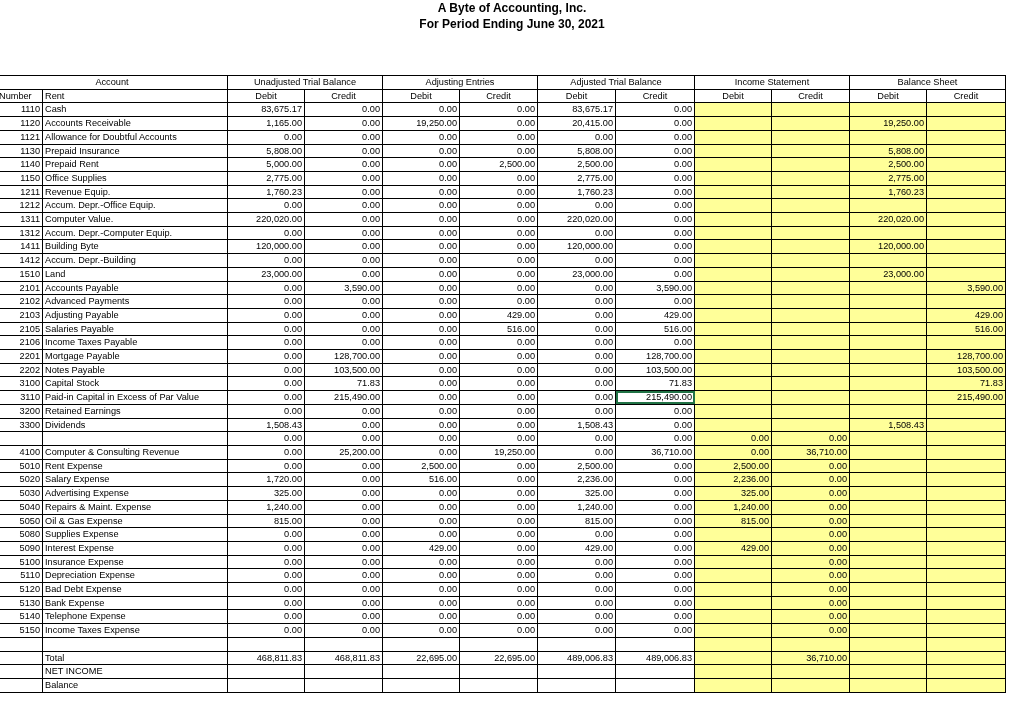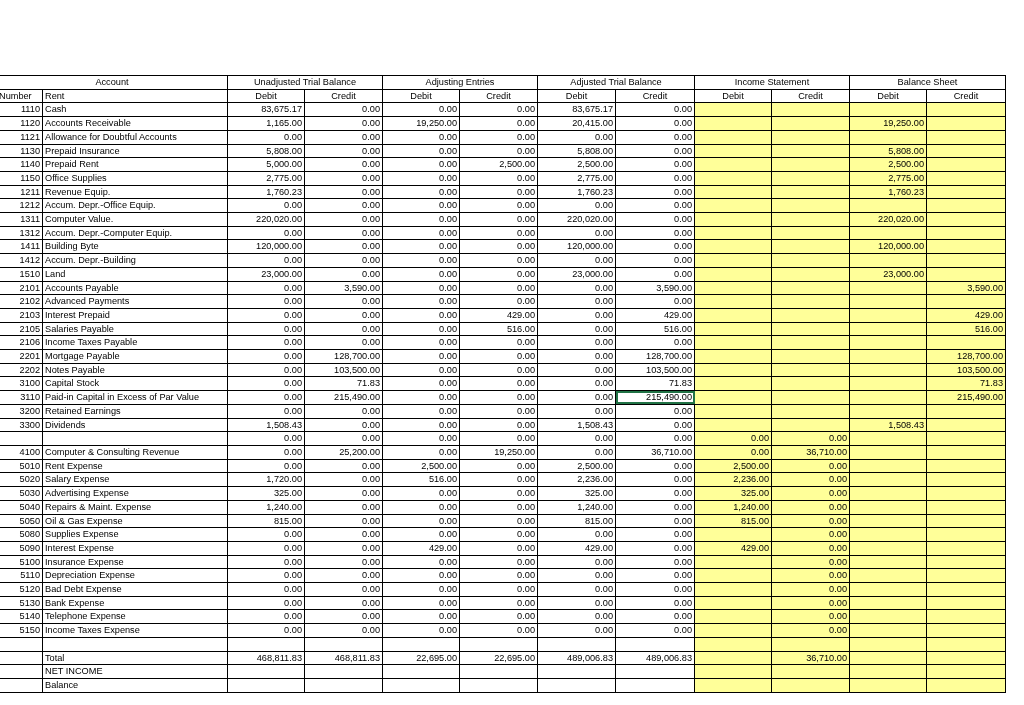--- a/index.html
+++ b/index.html
@@ -12,20 +12,22 @@
   table.ws td.hdr { text-align:center; }
   .yl { background:#ffff99; }
   .thick-top td { border-top:3px double #000; }
   .sel { outline:2px solid #217346; outline-offset:-2px; position:relative; }
   .sel-handle { position:absolute; right:-3px; bottom:-3px; width:5px; height:5px; background:#217346; }
 </style>
 </head>
 <body>
 
 <div class="titles">
+  <div>A Byte of Accounting, Inc.</div>
+  <div>For Period Ending June 30, 2021</div>
 </div>
 
 <table class="ws">
   <colgroup>
     <col style="width:46px">
       <col style="width:185px">
     <col style="width:77px">
       <col style="width:78px">
     <col style="width:77px">
       <col style="width:78px">
@@ -266,21 +268,21 @@
         <td class="num">0.00</td>
         <td class="num">0.00</td>
         <td class="num">0.00</td>
         <td class="num yl"></td>
         <td class="num yl"></td>
         <td class="num yl"></td>
         <td class="num yl"></td>
       </tr>
       <tr>
         <td class="num">2103</td>
-        <td>Interest Prepaid</td>
+        <td>Adjusting Payable</td>
         <td class="num">0.00</td>
         <td class="num">0.00</td>
         <td class="num">0.00</td>
         <td class="num">429.00</td>
         <td class="num">0.00</td>
         <td class="num">429.00</td>
         <td class="num yl"></td>
         <td class="num yl"></td>
         <td class="num yl"></td>
         <td class="num yl">429.00</td>

